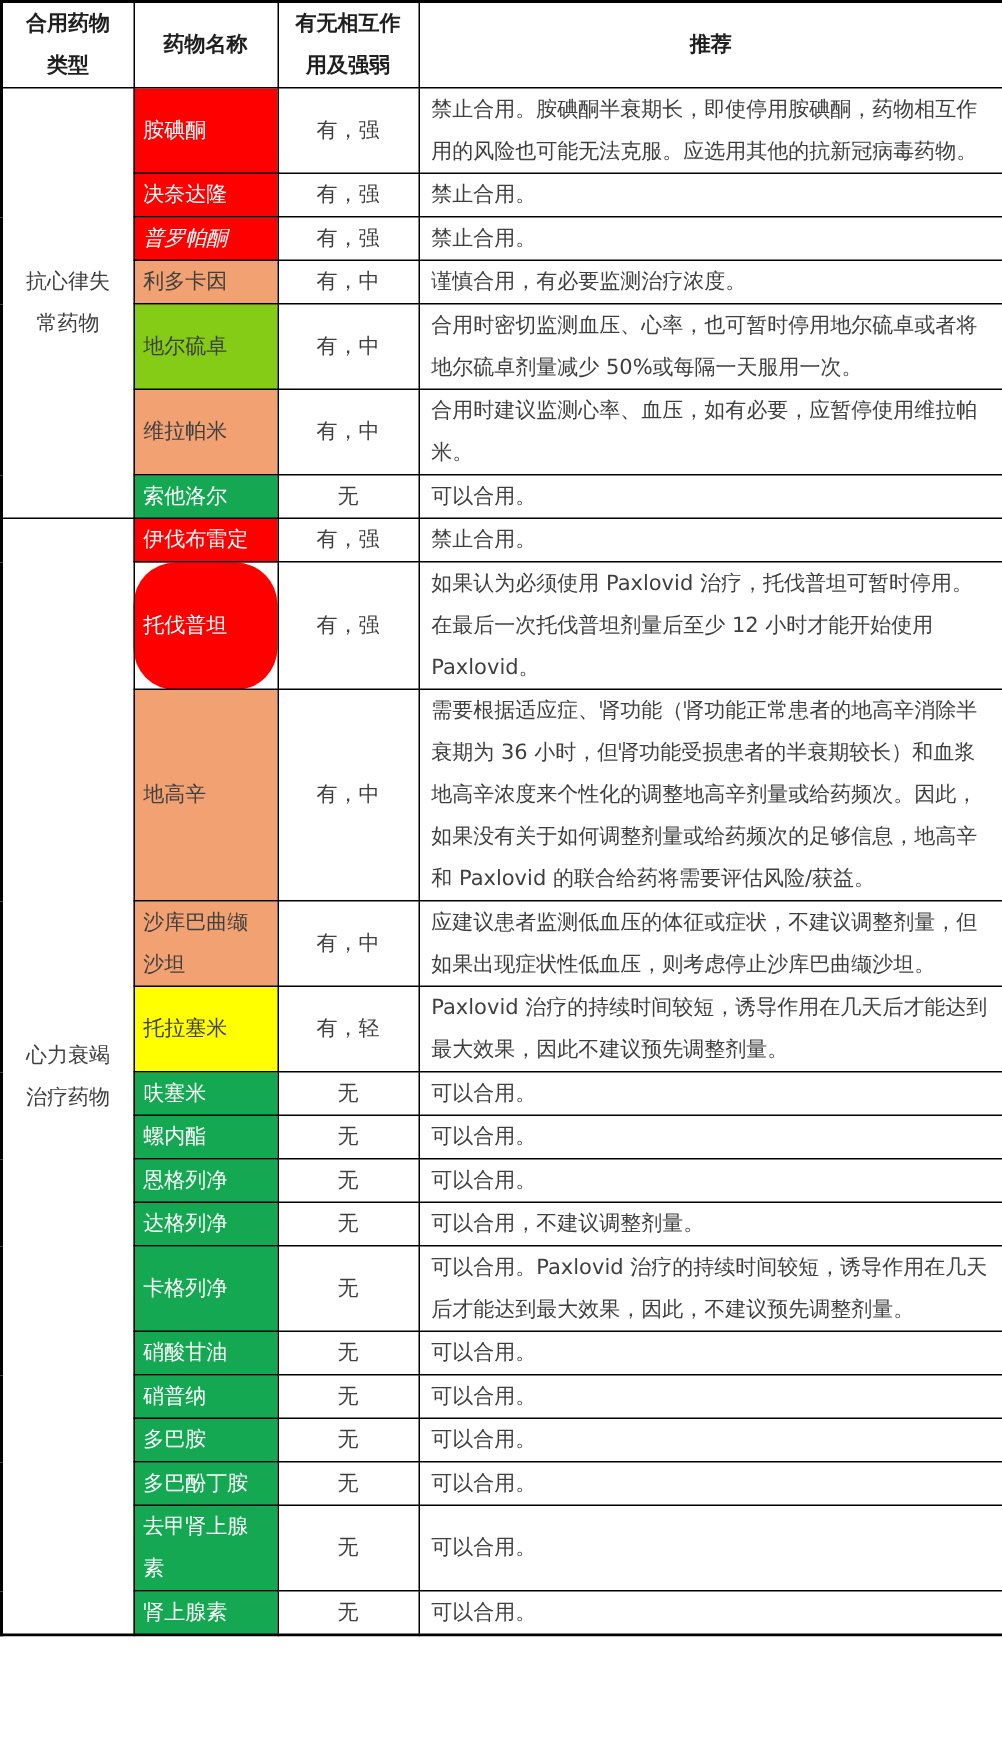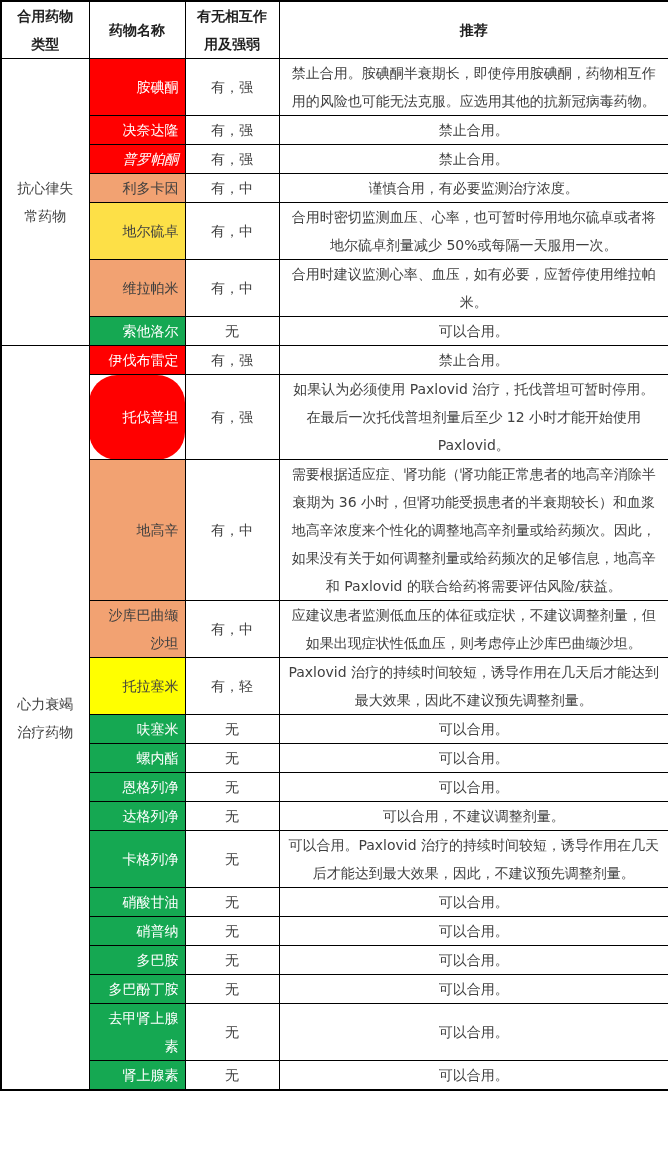--- a/index.html
+++ b/index.html
@@ -31,31 +31,31 @@
     padding: 0 4px;
   }
   td.cat-cell {
     text-align: center;
     white-space: pre-line;
     color: #3f3f3f;
     padding: 0 4px;
     background: #ffffff;
   }
   td.name-cell {
-    text-align: right;
+    text-align: left;
     white-space: pre-line;
     padding: 0 6px;
     font-weight: normal;
   }
   td.int-cell {
     text-align: center;
     padding: 0 4px;
   }
   td.rec-cell {
-    text-align: center;
+    text-align: left;
     padding: 0 8px;
   }
 </style>
 </head>
 <body>
 
 <table class="drug-table">
   <colgroup>
     <col style="width:88px">
     <col style="width:96px">
@@ -89,21 +89,21 @@
         <td class="name-cell" style="background: rgb(255, 0, 0); color: rgb(255, 255, 255); font-style: italic;">普罗帕酮</td>
         <td class="int-cell">有，强</td>
         <td class="rec-cell">禁止合用。</td>
       </tr>
       <tr>
         <td class="name-cell" style="background: rgb(242, 162, 114); color: rgb(63, 63, 63);">利多卡因</td>
         <td class="int-cell">有，中</td>
         <td class="rec-cell">谨慎合用，有必要监测治疗浓度。</td>
       </tr>
       <tr>
-        <td class="name-cell" style="background: #fde047; color: rgb(63, 63, 63);">地尔硫卓</td>
+        <td class="name-cell" style="background: #84cc16; color: rgb(63, 63, 63);">地尔硫卓</td>
         <td class="int-cell">有，中</td>
         <td class="rec-cell">合用时密切监测血压、心率，也可暂时停用地尔硫卓或者将地尔硫卓剂量减少 50%或每隔一天服用一次。</td>
       </tr>
       <tr>
         <td class="name-cell" style="background: rgb(242, 162, 114); color: rgb(63, 63, 63);">维拉帕米</td>
         <td class="int-cell">有，中</td>
         <td class="rec-cell">合用时建议监测心率、血压，如有必要，应暂停使用维拉帕米。</td>
       </tr>
       <tr>
         <td class="name-cell" style="background: rgb(21, 168, 82); color: rgb(255, 255, 255);">索他洛尔</td>

